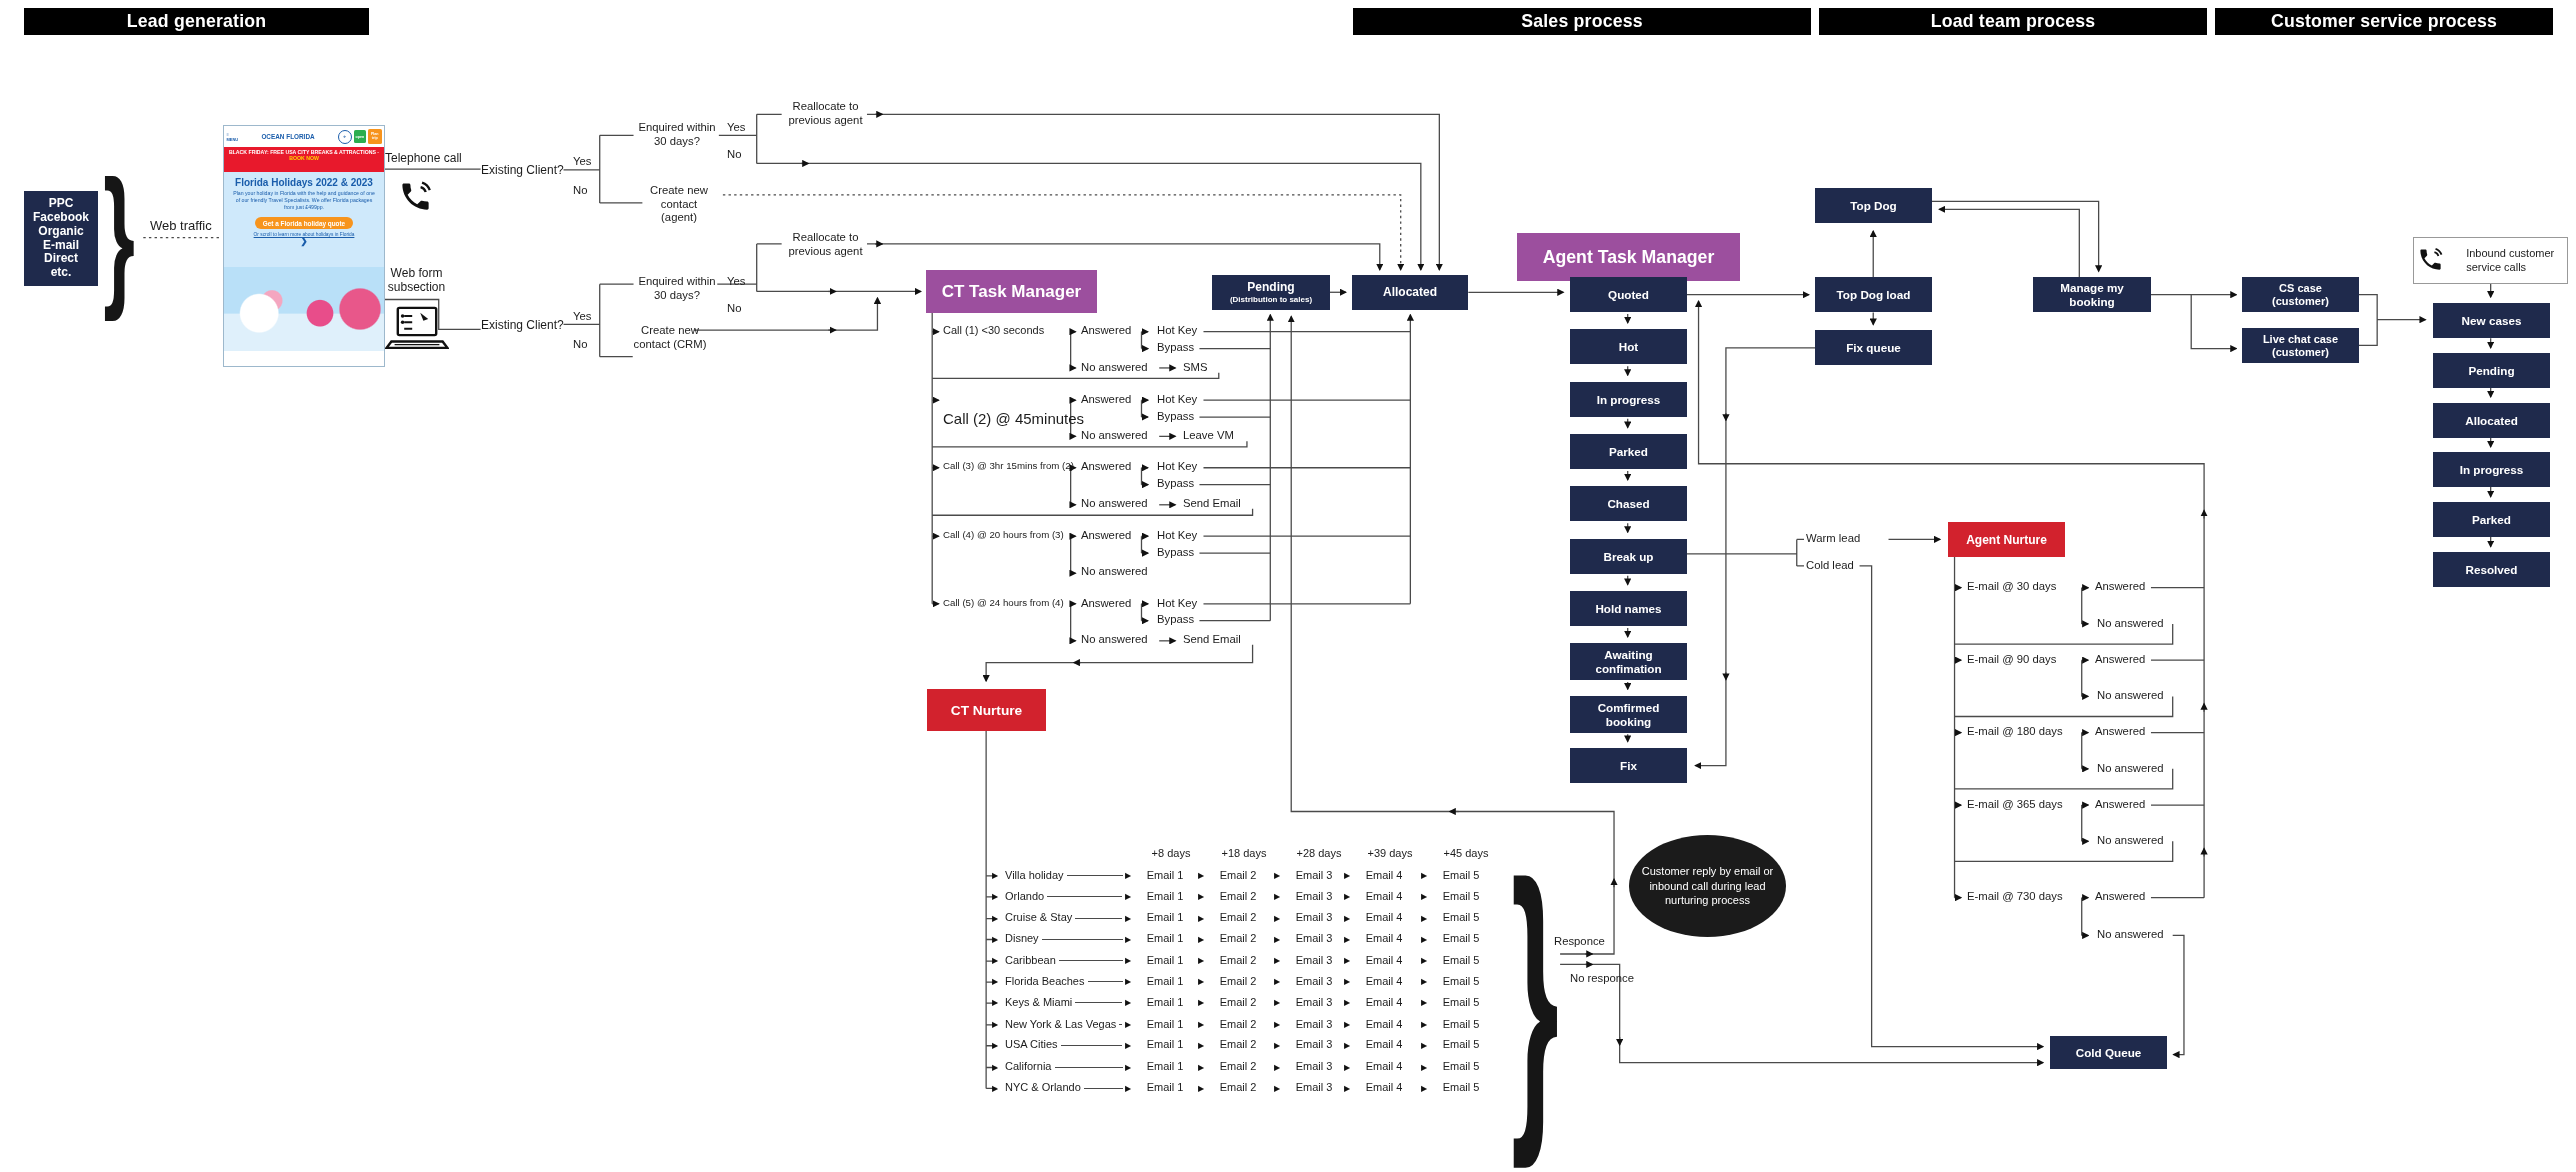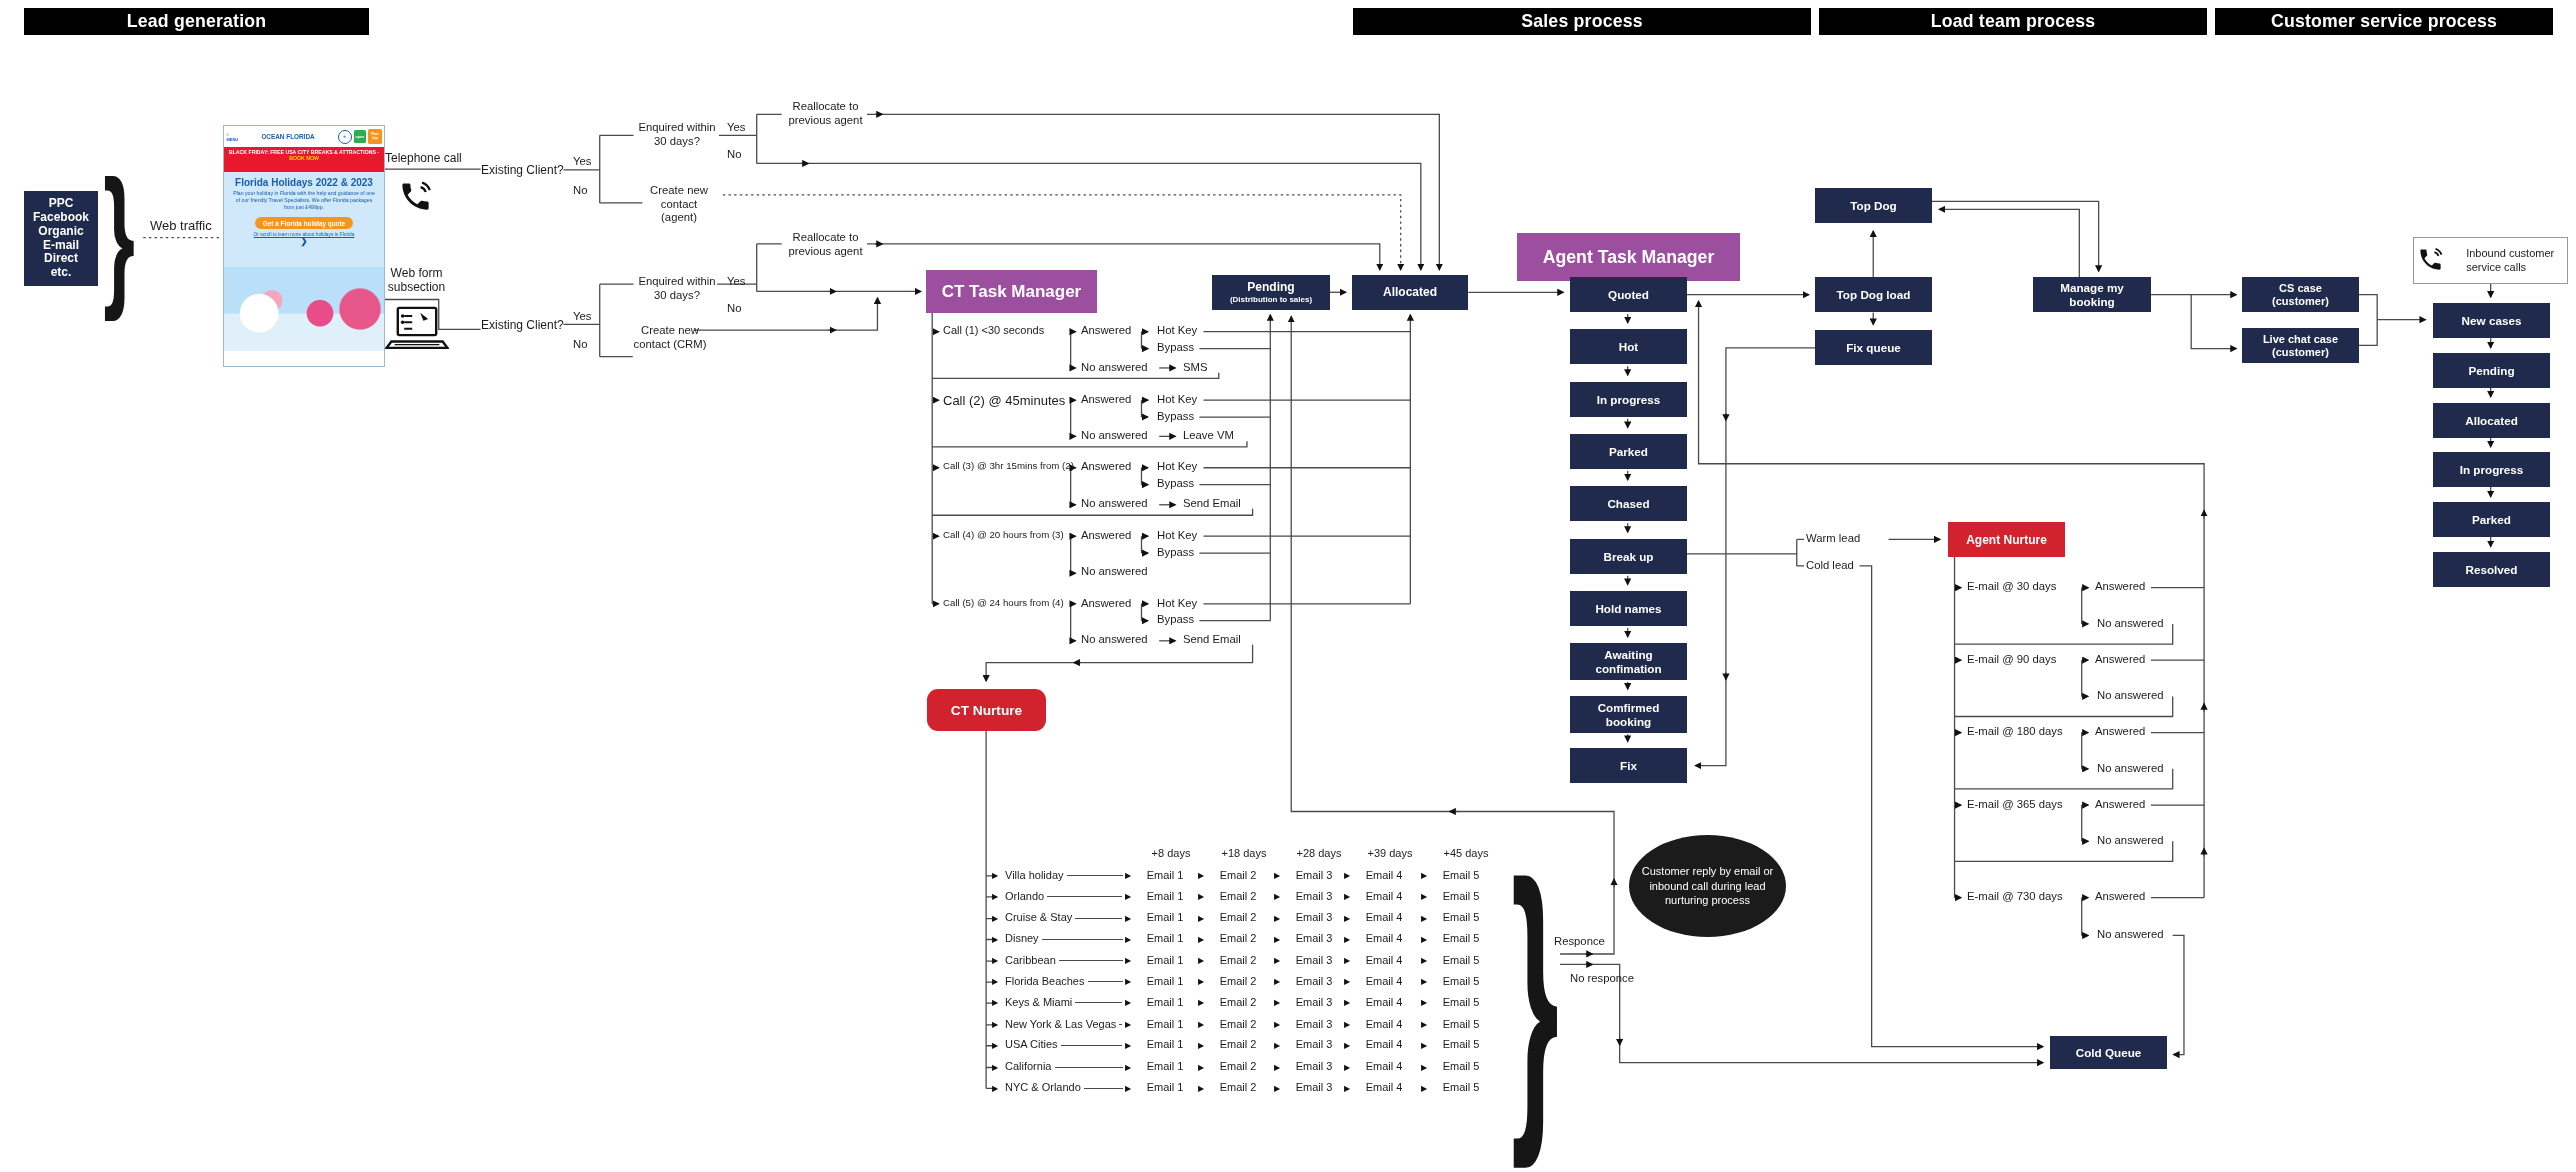--- a/index.html
+++ b/index.html
@@ -271,21 +271,21 @@
   <div class="abs lbl nowrap" style="left:727px;top:302px;">No</div>
   <div class="abs lbl" style="left:783px;top:231px;width:85px;">Reallocate to previous agent</div>
   <div class="abs lbl" style="left:633px;top:324px;width:74px;">Create new contact (CRM)</div>
 
   <div class="abs purple" style="left:926px;top:270px;width:171px;height:43px;font-size:17px;">CT Task Manager</div>
   <div class="abs navy" style="left:1212px;top:275px;width:118px;height:35px;flex-direction:column;">
     <div style="font-size:12px;">Pending</div>
     <div style="font-size:8px;font-weight:bold;">(Distribution to sales)</div>
   </div>
   <div class="abs navy" style="left:1352px;top:275px;width:116px;height:35px;font-size:12px;">Allocated</div>
-  <div class="abs red" style="left:927px;top:689px;width:119px;height:42px;font-size:13.7px;border-radius:11px;">CT Nurture</div>
+  <div class="abs red" style="left:927px;top:689px;width:119px;height:42px;font-size:13.7px;">CT Nurture</div>
 
   <div class="abs purple" style="left:1517px;top:233px;width:223px;height:48px;font-size:17.7px;">Agent Task Manager</div>
   <div class="abs lbl nowrap" style="left:1806px;top:532px;">Warm lead</div>
   <div class="abs lbl nowrap" style="left:1806px;top:559px;">Cold lead</div>
 
   <div class="abs navy" style="left:1815px;top:188px;width:117px;height:35px;font-size:11.7px;">Top Dog</div>
   <div class="abs navy" style="left:1815px;top:277px;width:117px;height:35px;font-size:11.7px;">Top Dog load</div>
   <div class="abs navy" style="left:1815px;top:330px;width:117px;height:35px;font-size:11.7px;">Fix queue</div>
   <div class="abs navy" style="left:2033px;top:277px;width:118px;height:35px;font-size:11.7px;padding:0 13px;">Manage my booking</div>
   <div class="abs navy" style="left:2242px;top:277px;width:117px;height:35px;font-size:11px;padding:0 17.7px;">CS case (customer)</div>
@@ -325,21 +325,21 @@
       <div class="abs navy" style="left: 2433px; top: 403px; width: 117px; height: 35px; font-size: 11.7px;">Allocated</div>
       <div class="abs navy" style="left: 2433px; top: 452px; width: 117px; height: 35px; font-size: 11.7px;">In progress</div>
       <div class="abs navy" style="left: 2433px; top: 502px; width: 117px; height: 35px; font-size: 11.7px;">Parked</div>
       <div class="abs navy" style="left: 2433px; top: 552px; width: 117px; height: 35px; font-size: 11.7px;">Resolved</div>
       <div class="abs lbl" style="left: 943px; top: 324px; font-size: 11px; white-space: nowrap;">Call (1) &lt;30 seconds</div>
       <div class="abs lbl" style="left: 1081px; top: 324px; white-space: nowrap;">Answered</div>
       <div class="abs lbl" style="left: 1157px; top: 324px; white-space: nowrap;">Hot Key</div>
       <div class="abs lbl" style="left: 1157px; top: 341px; white-space: nowrap;">Bypass</div>
       <div class="abs lbl" style="left: 1081px; top: 361px; white-space: nowrap;">No answered</div>
       <div class="abs lbl" style="left: 1183px; top: 361px; white-space: nowrap;">SMS</div>
-      <div class="abs lbl" style="left: 943px; top: 393px; font-size: 13px; white-space: nowrap;">Call (2) @ 45minutes</div>
+      <div class="abs lbl" style="left: 943px; top: 410px; font-size: 15px; white-space: nowrap;">Call (2) @ 45minutes</div>
       <div class="abs lbl" style="left: 1081px; top: 393px; white-space: nowrap;">Answered</div>
       <div class="abs lbl" style="left: 1157px; top: 393px; white-space: nowrap;">Hot Key</div>
       <div class="abs lbl" style="left: 1157px; top: 410px; white-space: nowrap;">Bypass</div>
       <div class="abs lbl" style="left: 1081px; top: 429px; white-space: nowrap;">No answered</div>
       <div class="abs lbl" style="left: 1183px; top: 429px; white-space: nowrap;">Leave VM</div>
       <div class="abs lbl" style="left: 943px; top: 460px; font-size: 9.7px; white-space: nowrap;">Call (3) @ 3hr 15mins from (2)</div>
       <div class="abs lbl" style="left: 1081px; top: 460px; white-space: nowrap;">Answered</div>
       <div class="abs lbl" style="left: 1157px; top: 460px; white-space: nowrap;">Hot Key</div>
       <div class="abs lbl" style="left: 1157px; top: 477px; white-space: nowrap;">Bypass</div>
       <div class="abs lbl" style="left: 1081px; top: 497px; white-space: nowrap;">No answered</div>

